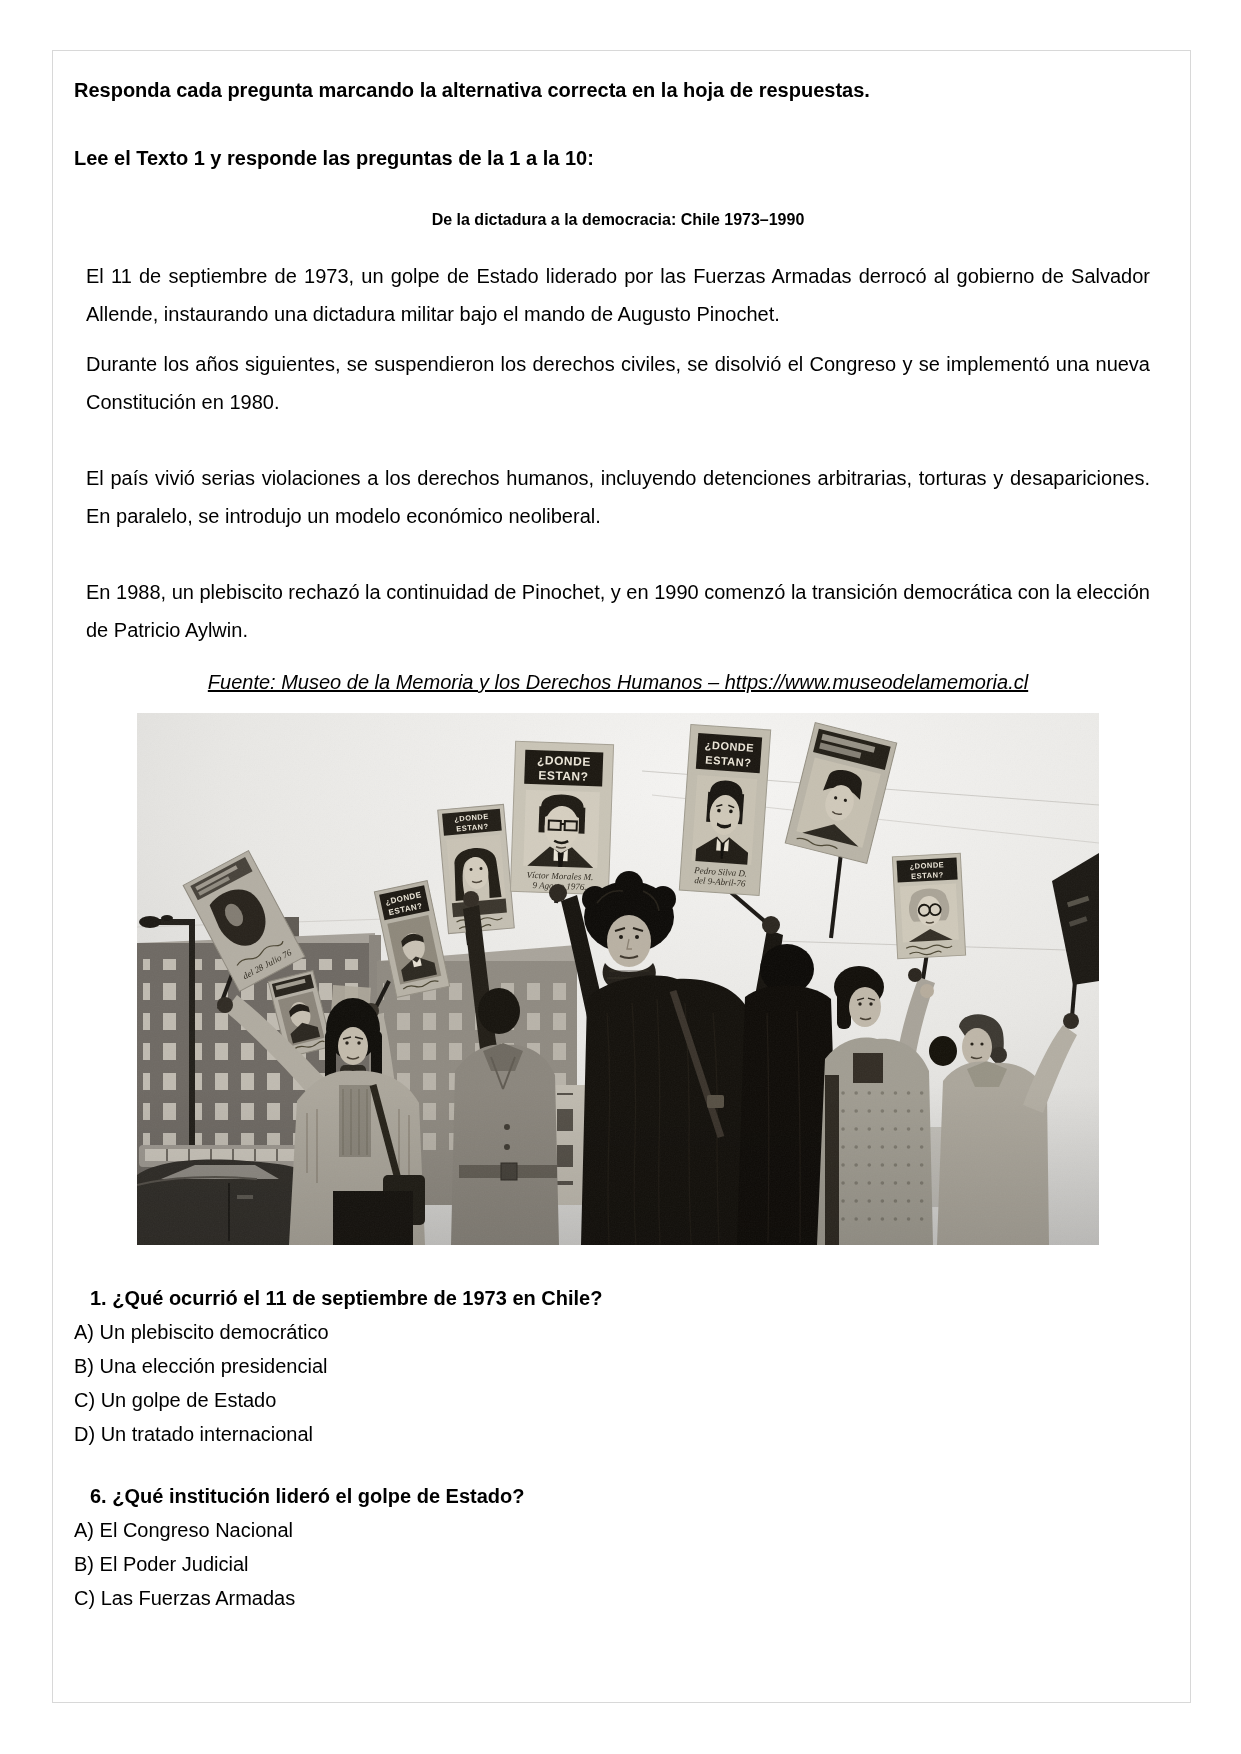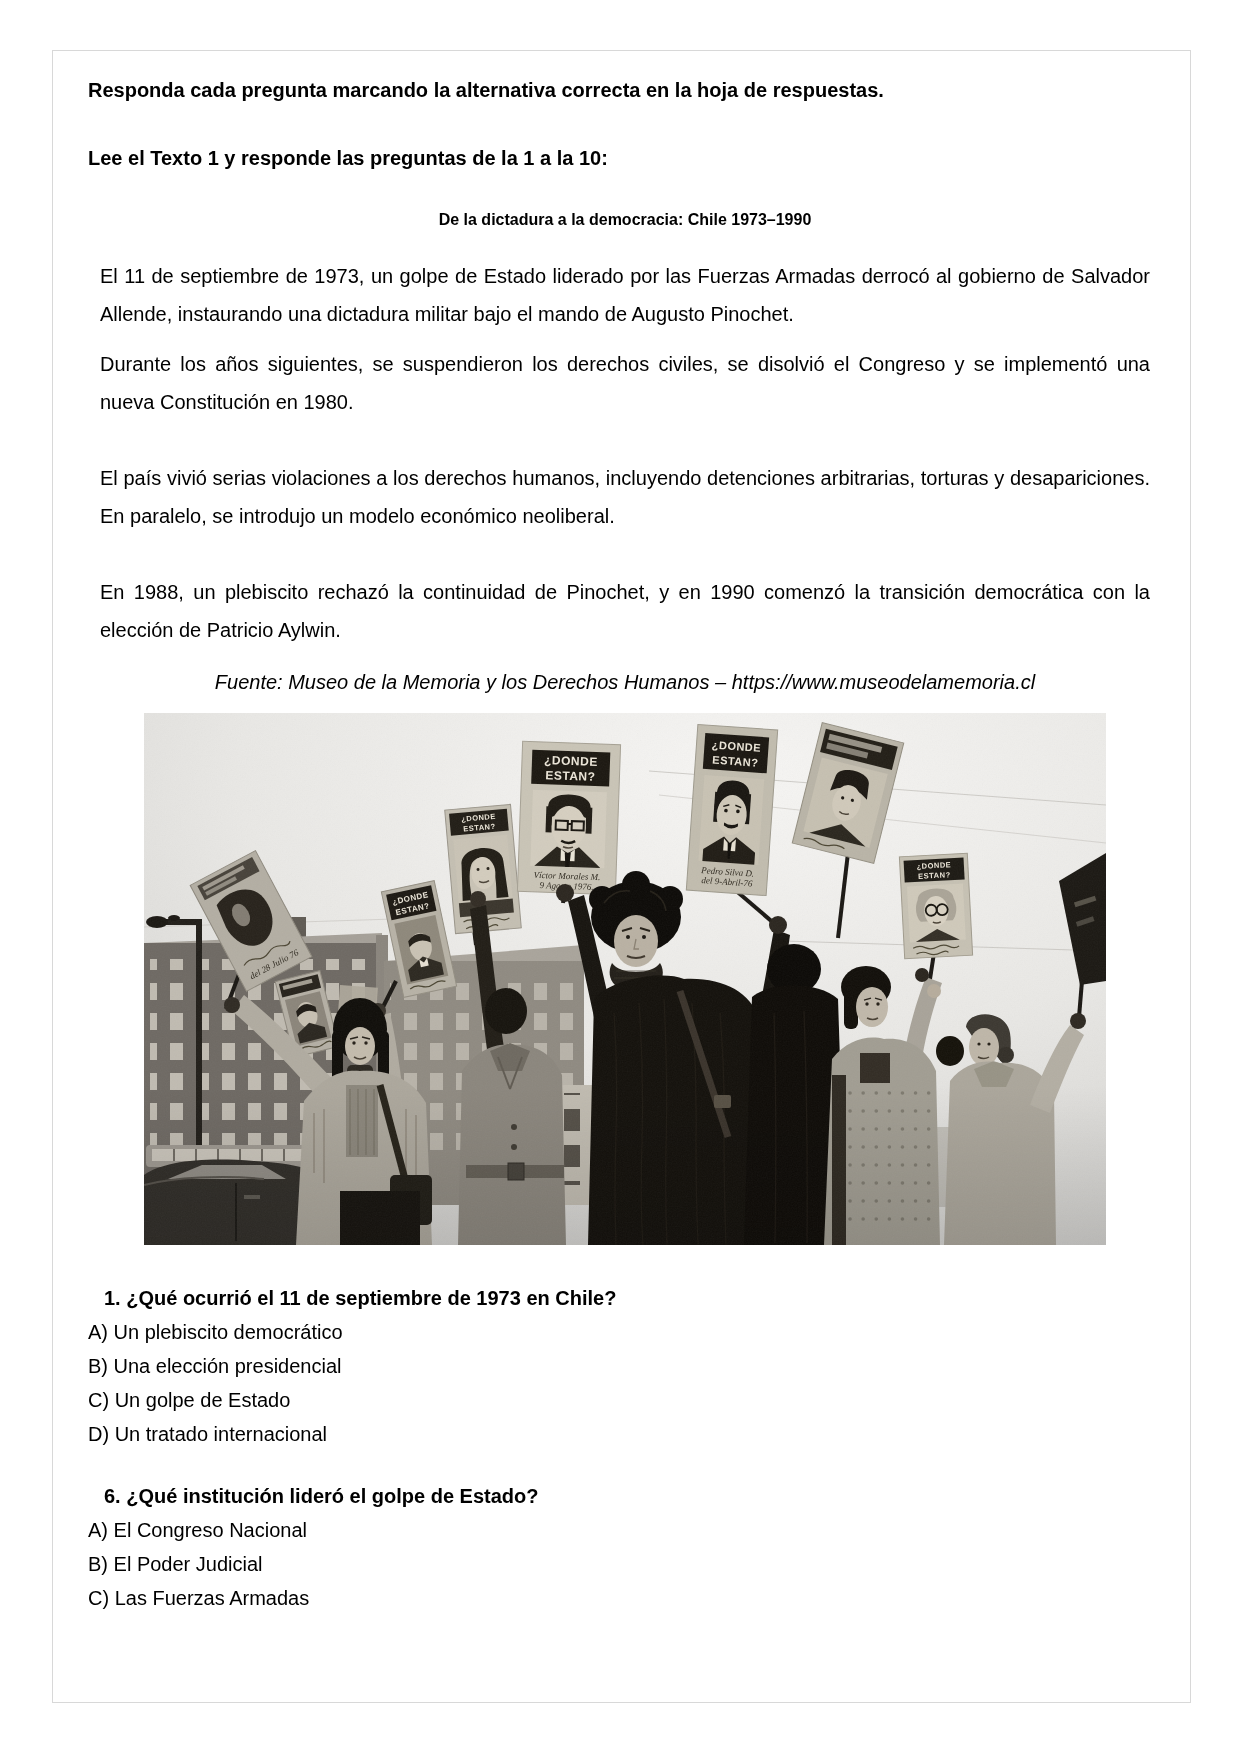--- a/index.html
+++ b/index.html
@@ -1,26 +1,26 @@
 <!DOCTYPE html>
 <html><head>
 <meta charset="utf-8">
 <style>
   html,body{margin:0;padding:0;background:#ffffff;}
   body{width:1241px;height:1754px;position:relative;font-family:"Liberation Sans","DejaVu Sans",sans-serif;color:#000;}
   .page{position:absolute;left:52px;top:50px;width:1139px;height:1653px;background:#fff;
-        border:1px solid #d8d8d8;box-sizing:border-box;padding:22px 28px 0 35px;overflow:hidden;}
+        border:1px solid #d8d8d8;box-sizing:border-box;padding:22px 28px 0 21px;overflow:hidden;}
   .txt{font-size:20px;}
   .intro{font-weight:bold;line-height:34px;margin:0;}
   .intro2{margin-top:34px;}
   .doc-title{font-weight:bold;text-align:center;font-size:16px;line-height:34px;margin:28px 0 0 0;}
   .body-p{line-height:38px;text-align:justify;margin:12px;}
   .body-p.first{margin-top:20px;}
   .body-p.gap{margin-top:38px;}
-  .source-line{font-style:italic;text-align:center;line-height:38px;margin:14px 0 0 0;}
+  .source-line{font-style:italic;text-align:center;line-height:38px;margin:14px 0 0 0;text-decoration:underline;}
   figure.photo{margin:12px auto 0 auto;width:962px;height:532px;padding:0;}
   figure.photo svg{display:block;}
   .question-heading{font-weight:bold;line-height:34px;margin:36px 0 0 16px;}
   .question-heading.q2{margin-top:28px;}
   .option{line-height:34px;margin:0;}
   
   .plc{fill:#ece6d8;font-family:"Liberation Sans","DejaVu Sans",sans-serif;font-weight:bold;text-anchor:middle;letter-spacing:0.5px;}
   .cap{fill:#2f2a20;font-family:"Liberation Serif","DejaVu Serif",serif;font-style:italic;text-anchor:middle;}
   .sq{stroke:#38321f;stroke-width:1.2;fill:none;opacity:0.85;}
 </style>

